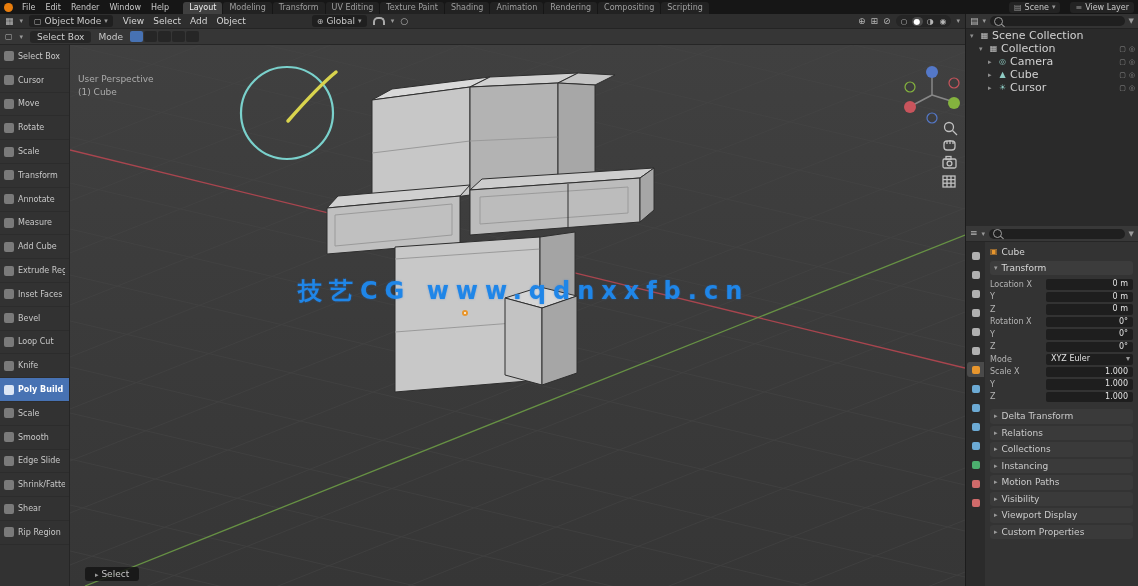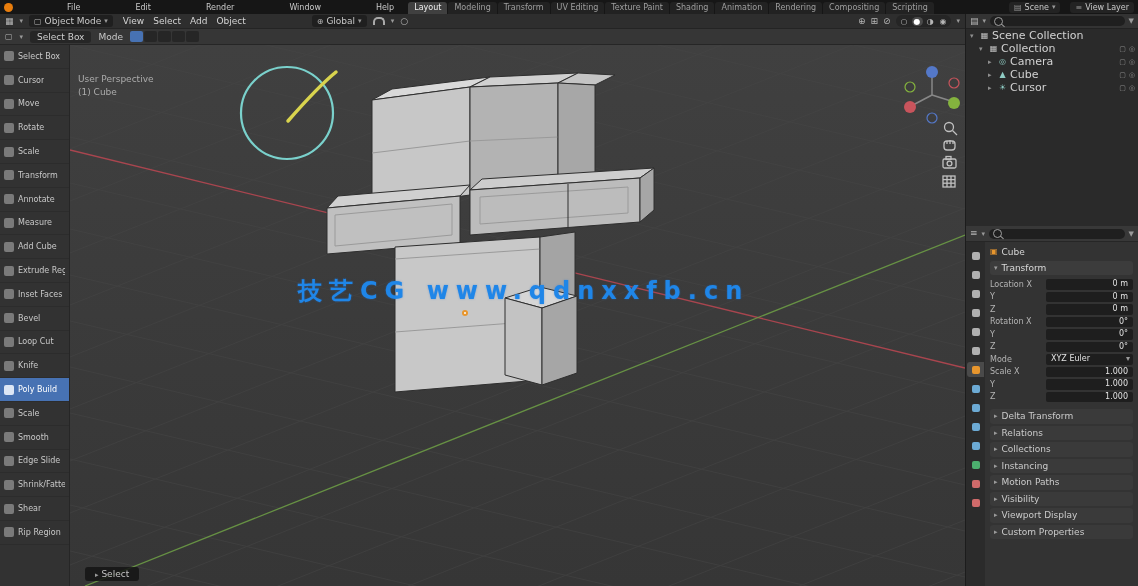--- a/index.html
+++ b/index.html
@@ -4,21 +4,21 @@
 <style>
   html,body{margin:0;padding:0;background:#111;}
   .app{position:relative;width:1138px;height:586px;overflow:hidden;
        font-family:"DejaVu Sans","Liberation Sans",sans-serif;font-size:9px;color:#c8c8c8;
        background:#2b2b2b;user-select:none;}
   
   .topbar{position:absolute;left:0;top:0;width:1138px;height:14px;background:#161616;
           display:flex;align-items:center;gap:2px;padding:0 4px;box-sizing:border-box;font-size:8px;}
   .logo{width:9px;height:9px;border-radius:50%;background:#e87d0d;flex:0 0 auto;margin-right:3px;}
   .menus{display:flex;gap:2px;}
-  .menu{padding:0 4px;color:#c9c9c9;margin-left:45px;}
+  .menu{padding:0 4px;color:#c9c9c9;}
   .tabs{display:flex;gap:1px;margin-left:8px;height:13px;align-items:flex-end;}
   .tab{padding:1px 6px 2px 6px;border-radius:3px 3px 0 0;background:#222;color:#9f9f9f;white-space:nowrap;}
   .tab.active{background:#404040;color:#efefef;}
   .top-right{margin-left:auto;display:flex;align-items:center;gap:10px;}
   .selector{display:flex;align-items:center;gap:3px;background:#232323;border-radius:3px;padding:1px 5px;}
   .selector .gl{color:#9a9a9a;font-size:8px;}
   
   .vp-header{position:absolute;left:0;top:14px;width:965px;height:15px;background:#2e2e2e;
              display:flex;align-items:center;gap:6px;padding:0 5px;box-sizing:border-box;border-bottom:1px solid #242424;}
   .dd{display:flex;align-items:center;gap:3px;background:#1f1f1f;border-radius:3px;padding:0 5px;height:12px;}
@@ -39,21 +39,21 @@
   .seg{display:flex;gap:1px;}
   .seg span{width:13px;height:11px;background:#262626;border-radius:2px;display:inline-block;}
   .seg span.on{background:#4772b3;}
   .ts-pill{background:#262626;border-radius:3px;padding:1px 7px;color:#cdcdcd;}
   
   .toolbar{position:absolute;left:0;top:45px;width:70px;height:541px;background:#323232;border-right:1px solid #262626;box-sizing:border-box;}
   .tool-row{display:flex;align-items:center;gap:4px;height:23.8px;padding:0 4px;box-sizing:border-box;border-bottom:1px solid #2c2c2c;}
   .tool-row .t-ic{width:10px;height:10px;border-radius:2px;background:#7a7a7a;flex:0 0 auto;}
   .tool-row .t-label{font-size:8px;color:#c9c9c9;white-space:nowrap;overflow:hidden;}
   .tool-row.active{background:#4772b3;}
-  .tool-row.active .t-label{color:#fff;}
+  .tool-row.active .t-label{color:#fff;font-weight:bold;}
   .tool-row.active .t-ic{background:#dce6f5;}
   
   .viewport{position:absolute;left:70px;top:45px;width:895px;height:541px;background:linear-gradient(#404040,#363636);overflow:hidden;}
   .viewport svg{position:absolute;left:0;top:0;}
   #grid line{stroke:#464646;stroke-width:1;}
   .vp-info{position:absolute;left:8px;top:28px;color:#ababab;font-size:9px;line-height:13px;}
   .watermark{position:absolute;left:228px;top:230px;width:660px;font-size:24px;font-weight:bold;
              letter-spacing:7px;color:#1f86e8;white-space:nowrap;text-shadow:0 0 2px rgba(30,120,230,.5);}
   .redo-pill{position:absolute;left:15px;top:522px;background:rgba(20,20,20,.85);border-radius:3px;
              padding:2px 10px;color:#c2c2c2;font-size:9px;}

